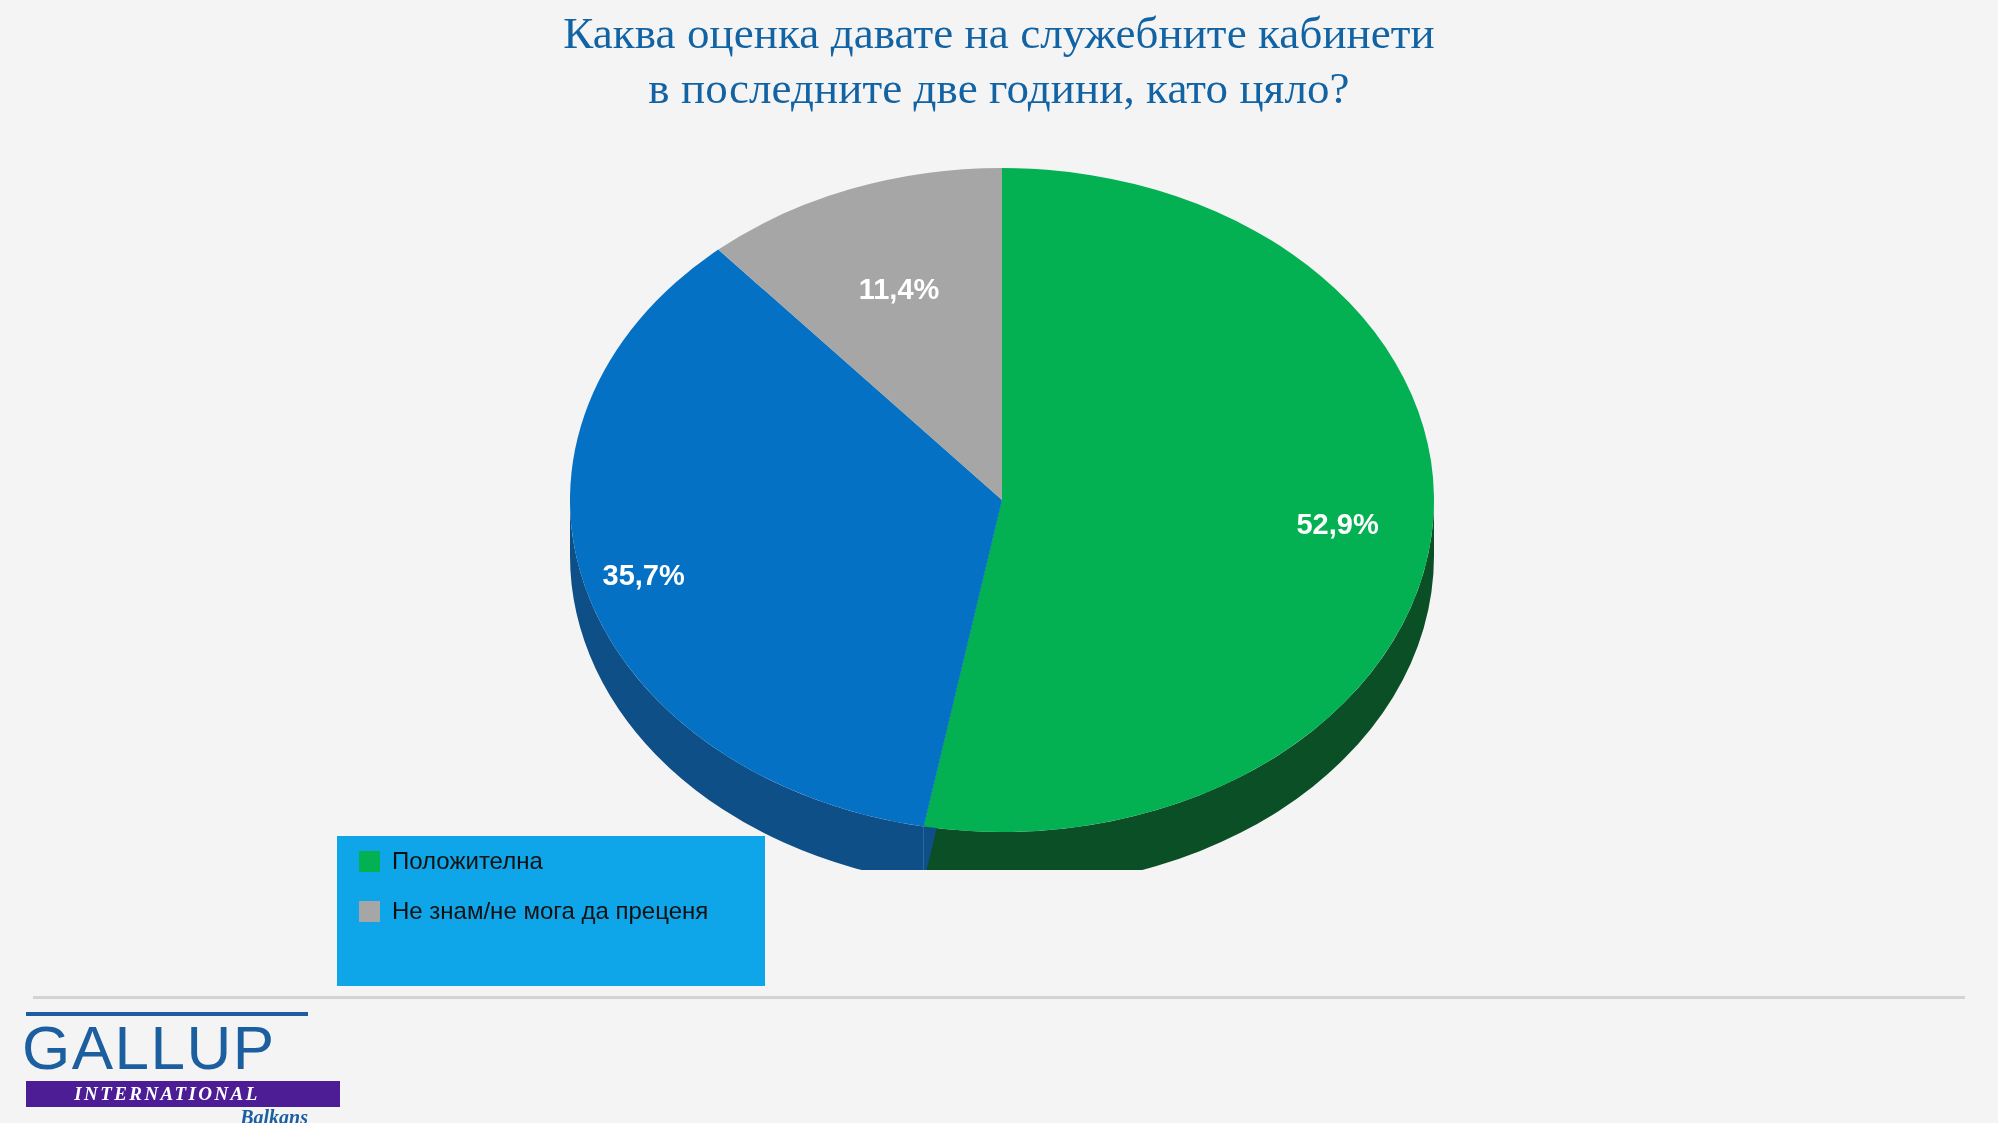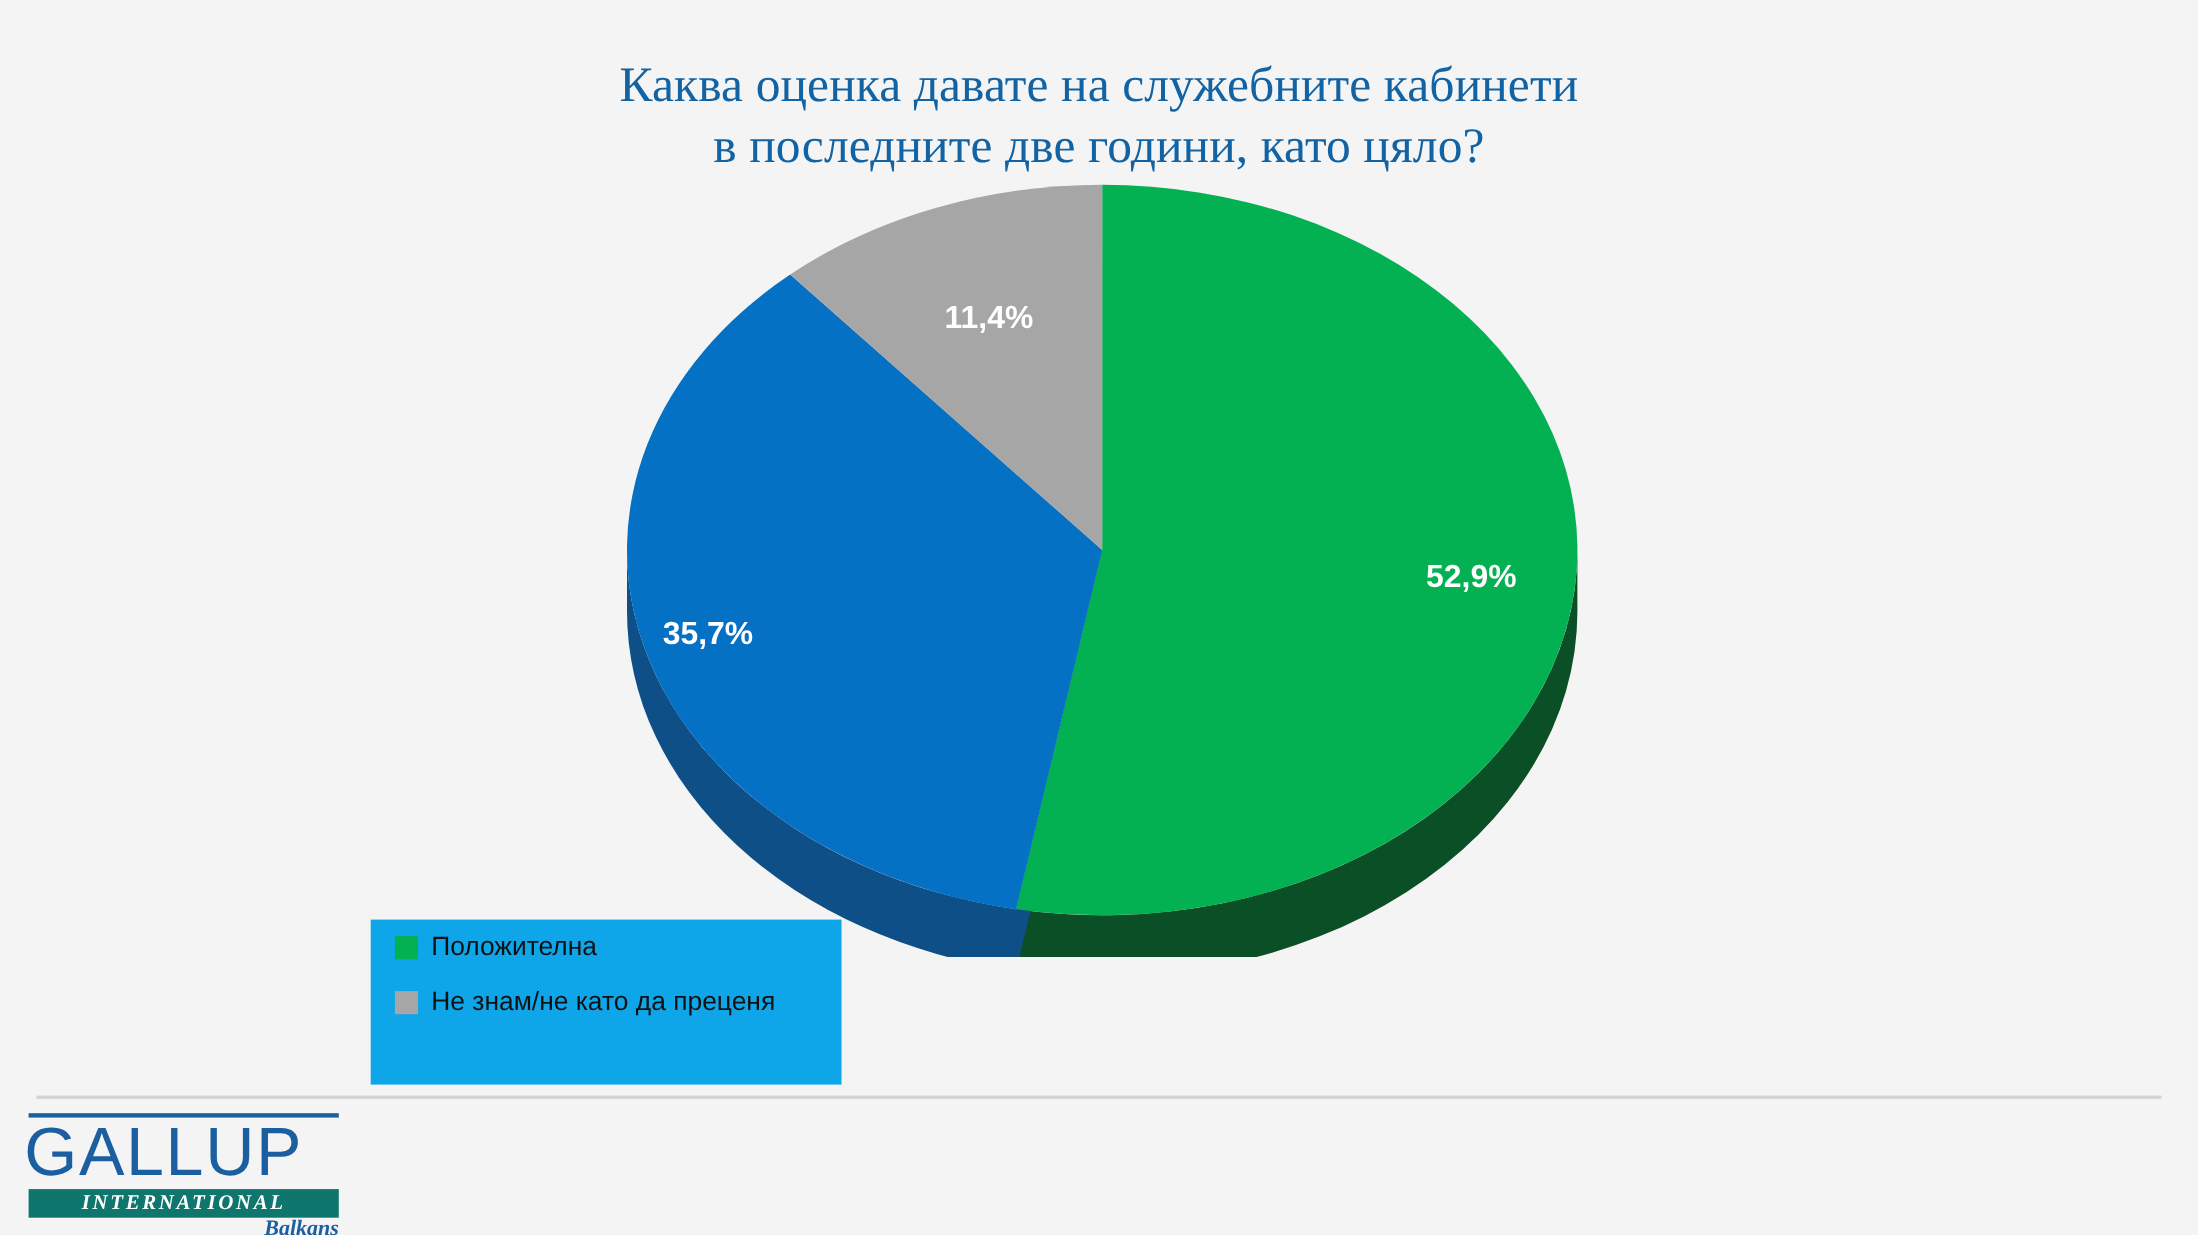--- a/index.html
+++ b/index.html
@@ -29,21 +29,20 @@
     left: 0;
     top: 6px;
     width: 1998px;
     text-align: center;
     font-family: "Liberation Serif", "DejaVu Serif", serif;
     font-size: 45px;
     line-height: 1.22;
     color: #1263A4;
     letter-spacing: 0.1px;
     white-space: pre-line;
-    margin-top: 44px;
   }
 
   
   #pie-wrap {
     position: absolute;
     left: 540px;
     top: 130px;
     width: 940px;
     height: 740px;
   }
@@ -127,21 +126,22 @@
     color: #1B5FA0;
     letter-spacing: 1.5px;
     text-align: left;
   }
   #logo-bar {
     position: absolute;
     left: 4px;
     top: 69px;
     width: 282px;
     height: 26px;
-    background: #0f766e;
+    background: #4c1d95;
+    padding-left: 32px;
   }
   #logo-international {
     position: absolute;
     left: 0;
     top: 0;
     width: 282px;
     text-align: center;
     font-family: "Liberation Serif", "DejaVu Serif", serif;
     font-style: italic;
     font-weight: bold;
@@ -202,21 +202,21 @@
     </svg>
   </div>
 
   <div id="legend">
     <div class="legend-row">
       <span class="legend-swatch" style="background: rgb(4, 177, 82);"></span>
       <span class="legend-label">Положителна</span>
     </div>
     <div class="legend-row">
       <span class="legend-swatch" style="background: rgb(166, 166, 166);"></span>
-      <span class="legend-label">Не знам/не като да преценя</span>
+      <span class="legend-label">Не знам/не мога да преценя</span>
     </div>
   </div>
 
   <div id="footer-divider"></div>
 
   <div id="gallup-logo">
     <div id="logo-topline"></div>
     <div id="logo-gallup">GALLUP</div>
     <div id="logo-bar">
       <div id="logo-international">INTERNATIONAL</div>

